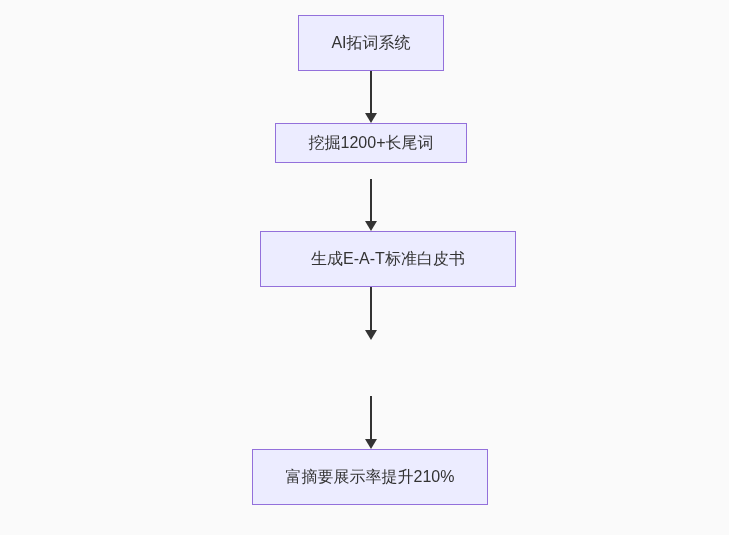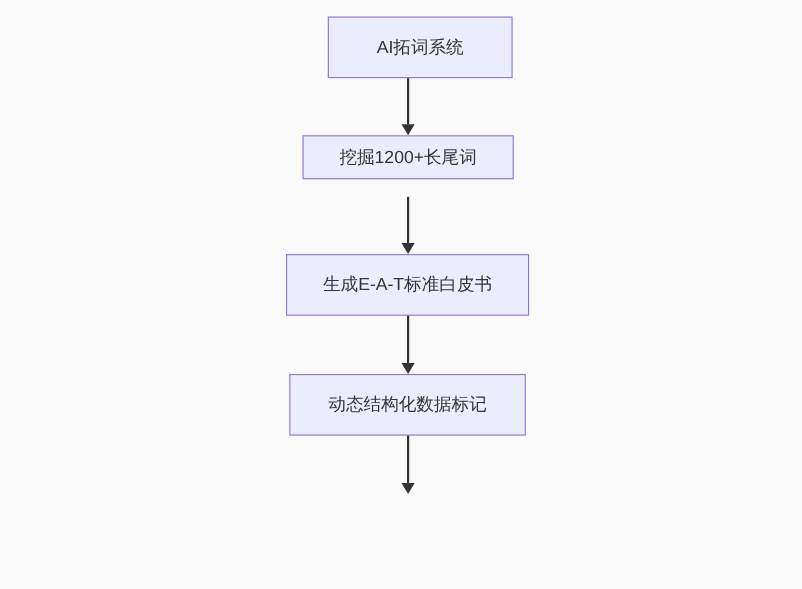--- a/index.html
+++ b/index.html
@@ -30,23 +30,23 @@
     background: var(--node-fill);
     border: 1px solid var(--node-border);
     color: var(--text);
     font-size: 16px;
     display: flex;
     align-items: center;
     justify-content: center;
     text-align: center;
     white-space: nowrap;
   }
-  #node-0 { left: 298px; top: 15px;  width: 168px; height: 56px; }
+  #node-0 { left: 298px; top: 15px;  width: 146px; height: 56px; }
   #node-1 { left: 275px; top: 123px; width: 192px; height: 40px; }
-  #node-2 { left: 260px; top: 231px; width: 221px; height: 56px; }
+  #node-2 { left: 260px; top: 231px; width: 256px; height: 56px; }
   #node-3 { left: 263px; top: 340px; width: 215px; height: 56px; }
   #node-4 { left: 252px; top: 449px; width: 236px; height: 56px; }
 
   .edge-line {
     position: absolute;
     left: 370px;
     width: 2px;
     background: var(--arrow);
   }
   #edge-line-0 { top: 71px;  height: 42px; }
@@ -87,21 +87,21 @@
   <div class="edge-line" id="edge-line-1"></div>
   <div class="arrowhead" id="arrowhead-1"></div>
 
   <div class="node" id="node-2">
     <span>生成E-A-T标准白皮书</span>
   </div>
 
   <div class="edge-line" id="edge-line-2"></div>
   <div class="arrowhead" id="arrowhead-2"></div>
 
-  <div class="node" id="node-3">
-    <span>动态结构化数据标记</span>
-  </div>
 
   <div class="edge-line" id="edge-line-3"></div>
   <div class="arrowhead" id="arrowhead-3"></div>
 
+  <div class="node" id="node-4">
+    <span>富摘要展示率提升210%</span>
+  </div>
 
 </div>
 
 </body></html>

